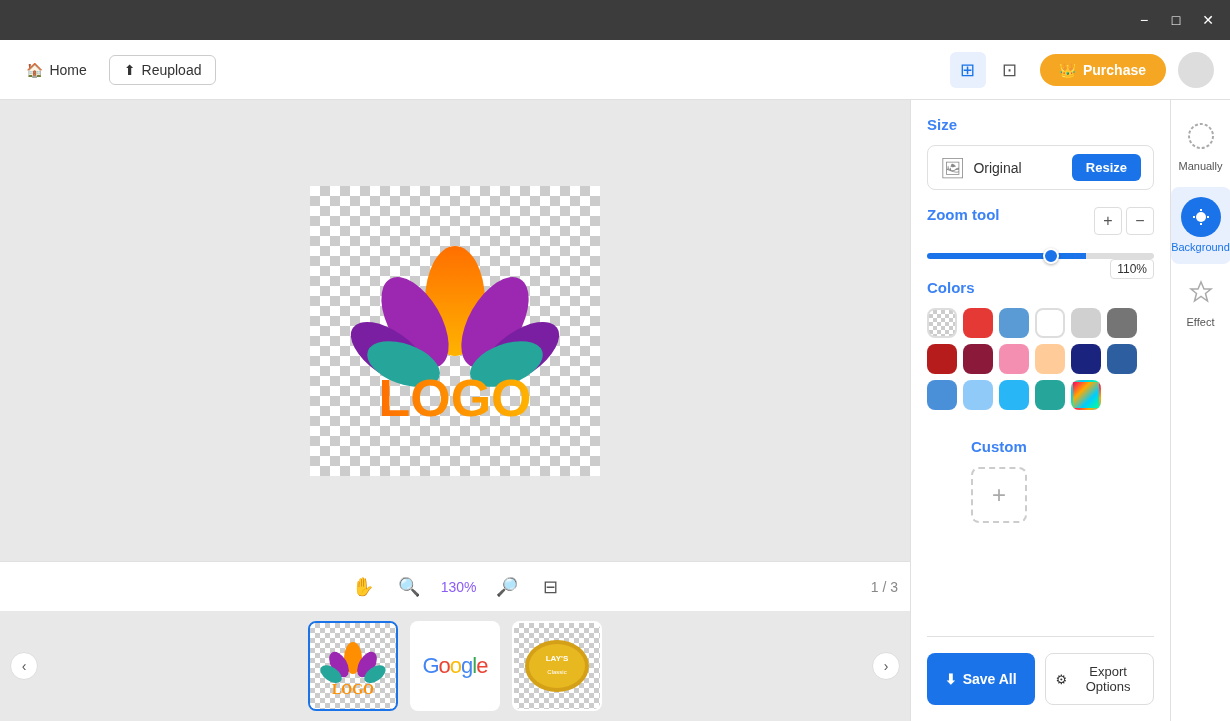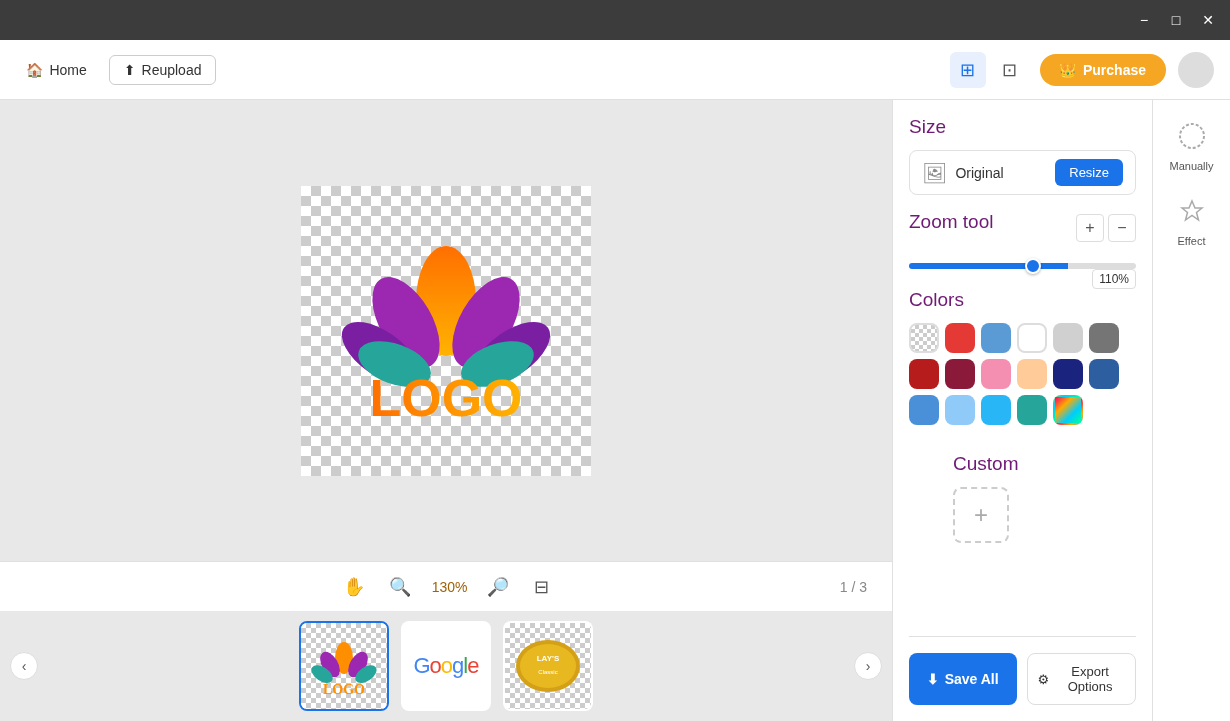--- a/index.html
+++ b/index.html
@@ -138,22 +138,22 @@
     .bottom-toolbar-center {
       display: flex; align-items: center; gap: 16px;
     }
     .toolbar-icon-btn {
       background: none; border: none; cursor: pointer;
       font-size: 18px; color: #555;
       display: flex; align-items: center; justify-content: center;
       padding: 4px;
       border-radius: 4px;
     }
-    .zoom-percent { font-size: 14px; color: #a16207; }
-    .page-indicator { position: absolute; right: 25px; font-size: 14px; color: #888; }
+    .zoom-percent { font-size: 14px; color: #8b5cf6; }
+    .page-indicator { position: absolute; right: 12px; font-size: 14px; color: #888; }
 
     
     .thumbnails-bar {
       height: 110px;
       background: #e8e8e8;
       display: flex;
       align-items: center;
       justify-content: center;
       gap: 12px;
       padding: 0 50px;
@@ -201,21 +201,21 @@
       background: #fff;
       border-left: 1px solid #e0e0e0;
       display: flex;
       flex-direction: column;
       padding: 16px;
       overflow-y: auto;
     }
 
     
     .far-right {
-      width: 78px;
+      width: 60px;
       background: #fff;
       border-left: 1px solid #e0e0e0;
       display: flex;
       flex-direction: column;
       align-items: center;
       padding-top: 12px;
       gap: 4px;
     }
     .side-tool {
       display: flex; flex-direction: column; align-items: center; gap: 4px;
@@ -228,35 +228,35 @@
     .side-tool.active .side-tool-label { color: #1a73e8; }
     .side-tool-icon-circle {
       width: 40px; height: 40px; border-radius: 50%;
       background: #1a73e8;
       display: flex; align-items: center; justify-content: center;
       color: #fff; font-size: 20px;
     }
 
     
     .section-title {
-      font-size: 19px; font-weight: 400; color: #701a75;
+      font-size: 15px; font-weight: 700; color: #3b82f6;
       margin-bottom: 12px;
     }
 
     
     .size-row {
       display: flex; align-items: center; gap: 8px;
       border: 1px solid #e0e0e0; border-radius: 8px; padding: 8px 12px;
       margin-bottom: 16px;
     }
     .size-icon { font-size: 20px; color: #888; }
     .size-label { flex: 1; font-size: 14px; color: #333; }
     .resize-btn {
       background: #1a73e8; color: #fff; border: none; cursor: pointer;
-      padding: 6px 14px; border-radius: 6px; font-size: 13px; font-weight: 400;
+      padding: 6px 14px; border-radius: 6px; font-size: 13px; font-weight: 700;
     }
 
     
     .zoom-section { margin-bottom: 16px; }
     .zoom-header {
       display: flex; align-items: center; justify-content: space-between;
       margin-bottom: 10px;
     }
     .zoom-controls { display: flex; gap: 4px; }
     .zoom-ctrl-btn {
@@ -522,20 +522,32 @@
 
     <div class="far-right">
       <button class="side-tool">
         <div class="side-tool-icon">
           <svg width="28" height="28" viewBox="0 0 28 28">
             <circle cx="14" cy="14" r="12" fill="none" stroke="#aaa" stroke-width="2" stroke-dasharray="3 2"></circle>
           </svg>
         </div>
         <span class="side-tool-label">Manually</span>
       </button>
+      <button class="side-tool active">
+        <div class="side-tool-icon-circle">
+          <svg width="22" height="22" viewBox="0 0 22 22">
+            <circle cx="11" cy="11" r="5" fill="#fff"></circle>
+            <line x1="11" y1="3" x2="11" y2="5" stroke="#fff" stroke-width="2"></line>
+            <line x1="11" y1="17" x2="11" y2="19" stroke="#fff" stroke-width="2"></line>
+            <line x1="3" y1="11" x2="5" y2="11" stroke="#fff" stroke-width="2"></line>
+            <line x1="17" y1="11" x2="19" y2="11" stroke="#fff" stroke-width="2"></line>
+          </svg>
+        </div>
+        <span class="side-tool-label">Background</span>
+      </button>
       <button class="side-tool">
         <div class="side-tool-icon">
           <svg width="28" height="28" viewBox="0 0 28 28">
             <polygon points="14,4 17,11 24,11 18.5,15.5 20.5,23 14,18.5 7.5,23 9.5,15.5 4,11 11,11" fill="none" stroke="#aaa" stroke-width="1.5"></polygon>
           </svg>
         </div>
         <span class="side-tool-label">Effect</span>
       </button>
     </div>
 

